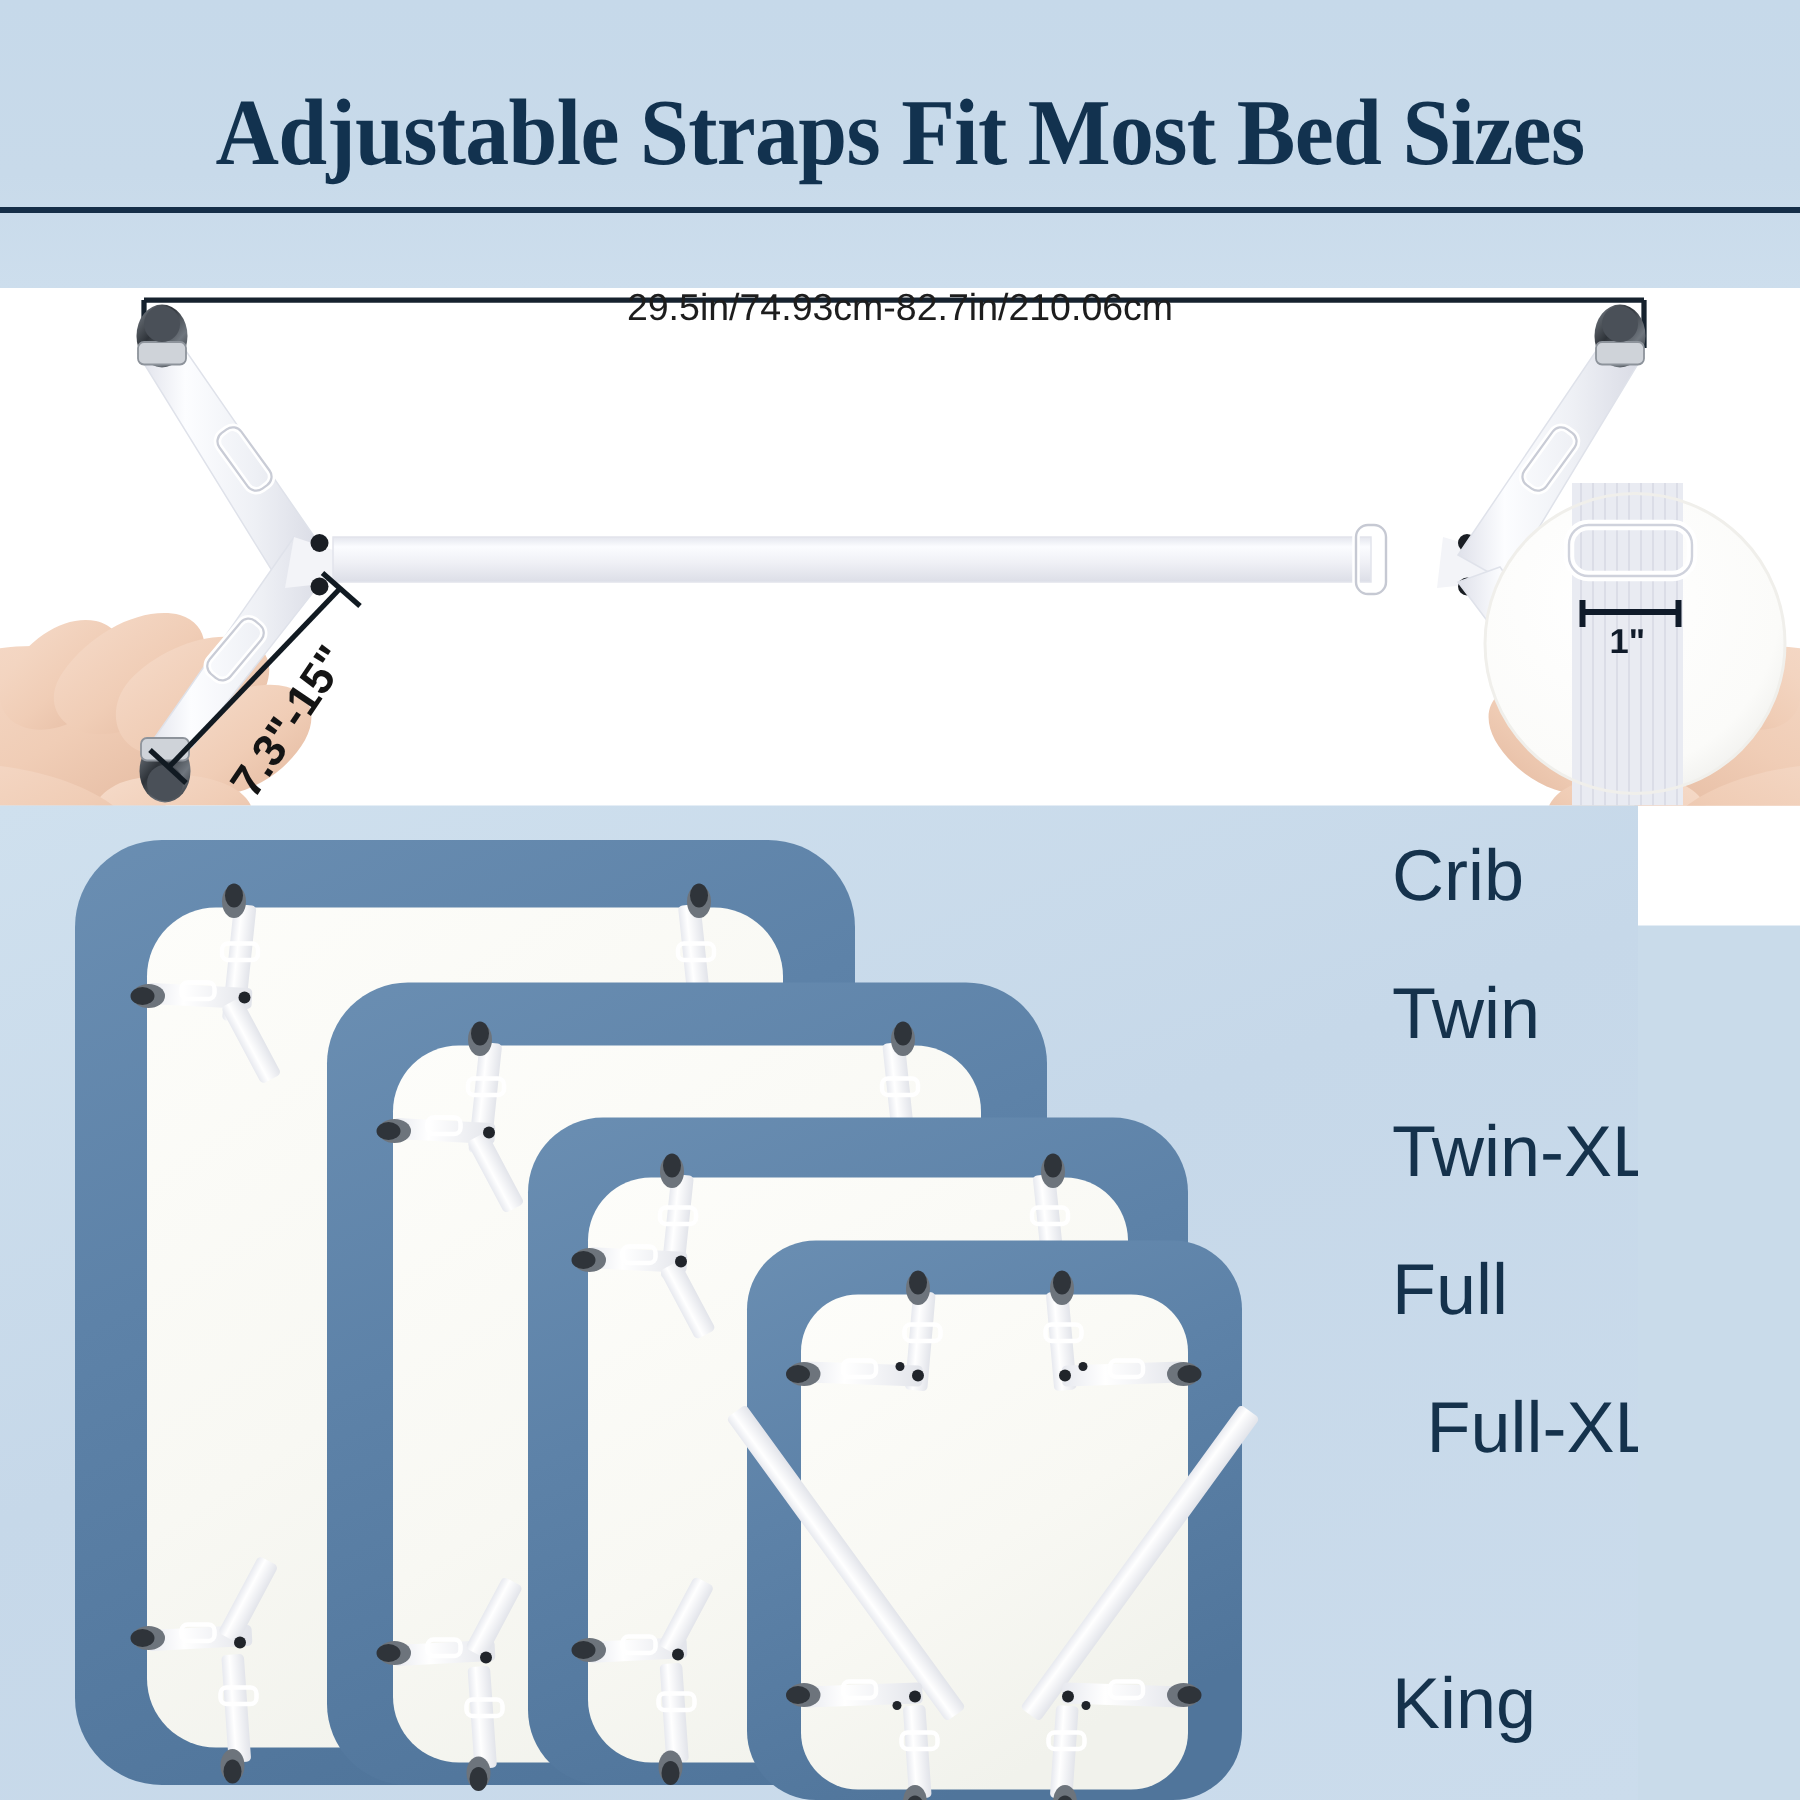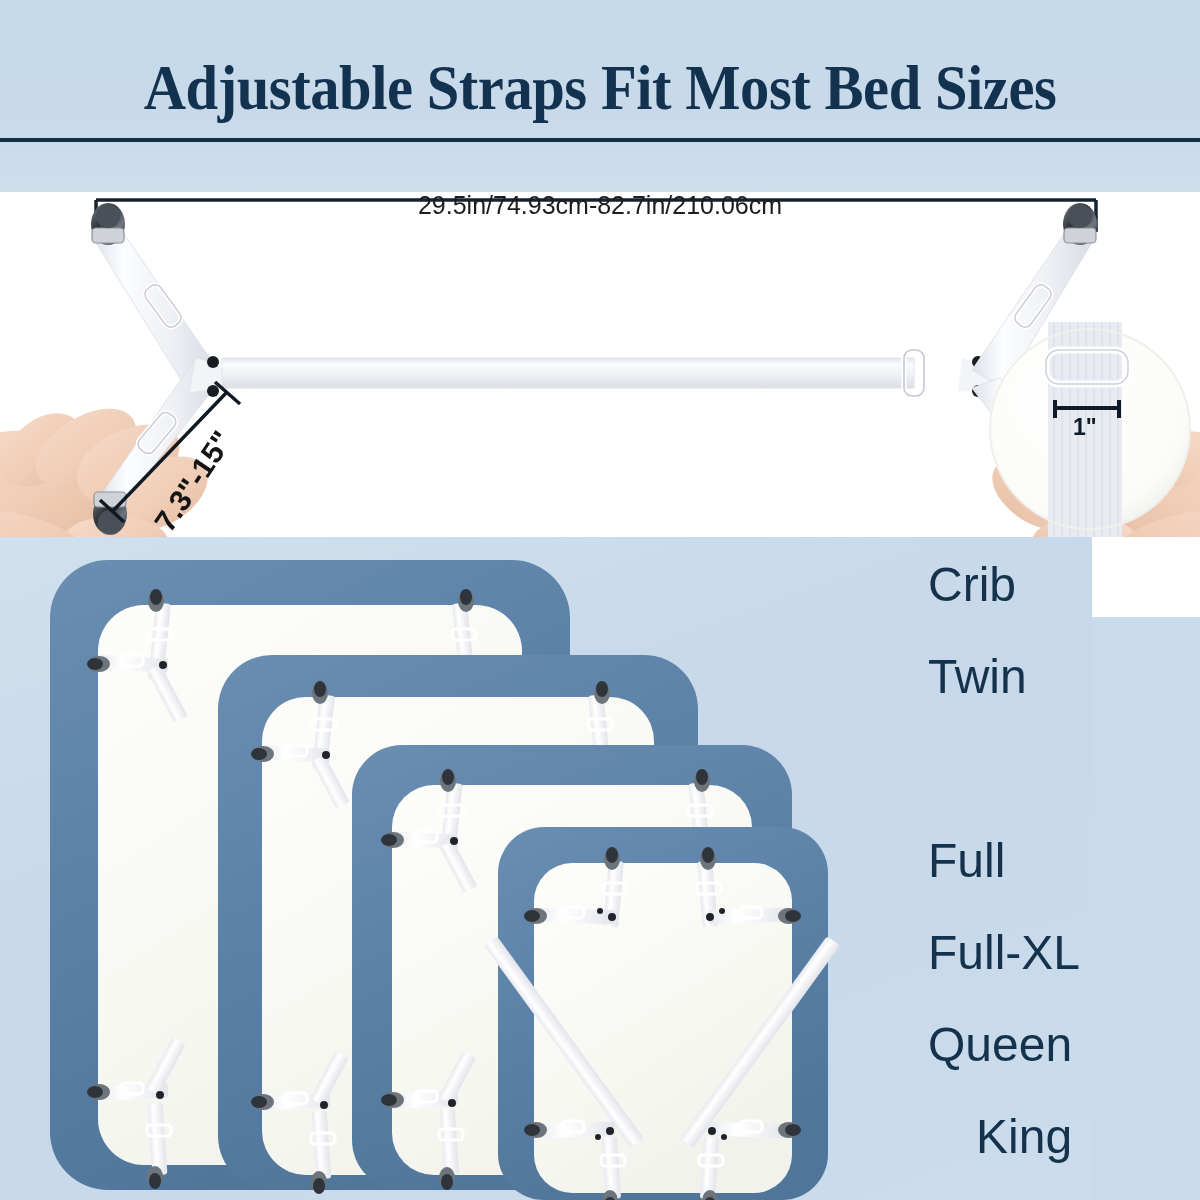--- a/index.html
+++ b/index.html
@@ -506,20 +506,20 @@
             </g>
           <rect x="699" y="618" width="24" height="11" rx="4" fill="none" stroke="#ffffff" stroke-width="3"></rect>
           <rect x="740" y="584" width="22" height="11" rx="4" fill="none" stroke="#ffffff" stroke-width="3"></rect>
         </g>
       </g>
     </svg>
 
     <div class="size-list">
       <div class="size-item" style="top:18px;">Crib</div>
       <div class="size-item" style="top:110px;text-align:center;">Twin</div>
+      <div class="size-item" style="top:202px;">Twin-XL</div>
       <div class="size-item" style="top:294px;text-align:right;">Full</div>
-      <div class="size-item" style="top:386px;">Full-XL</div>
-      <div class="size-item" style="top:478px;">Queen</div>
-      <div class="size-item" style="top:570px;margin-left:48px;">King</div>
+      <div class="size-item" style="top:386px;margin-left:23px;">Full-XL</div>
+      <div class="size-item" style="top:570px;">King</div>
     </div>
 
   </div>
 </div>
 
 </body></html>

